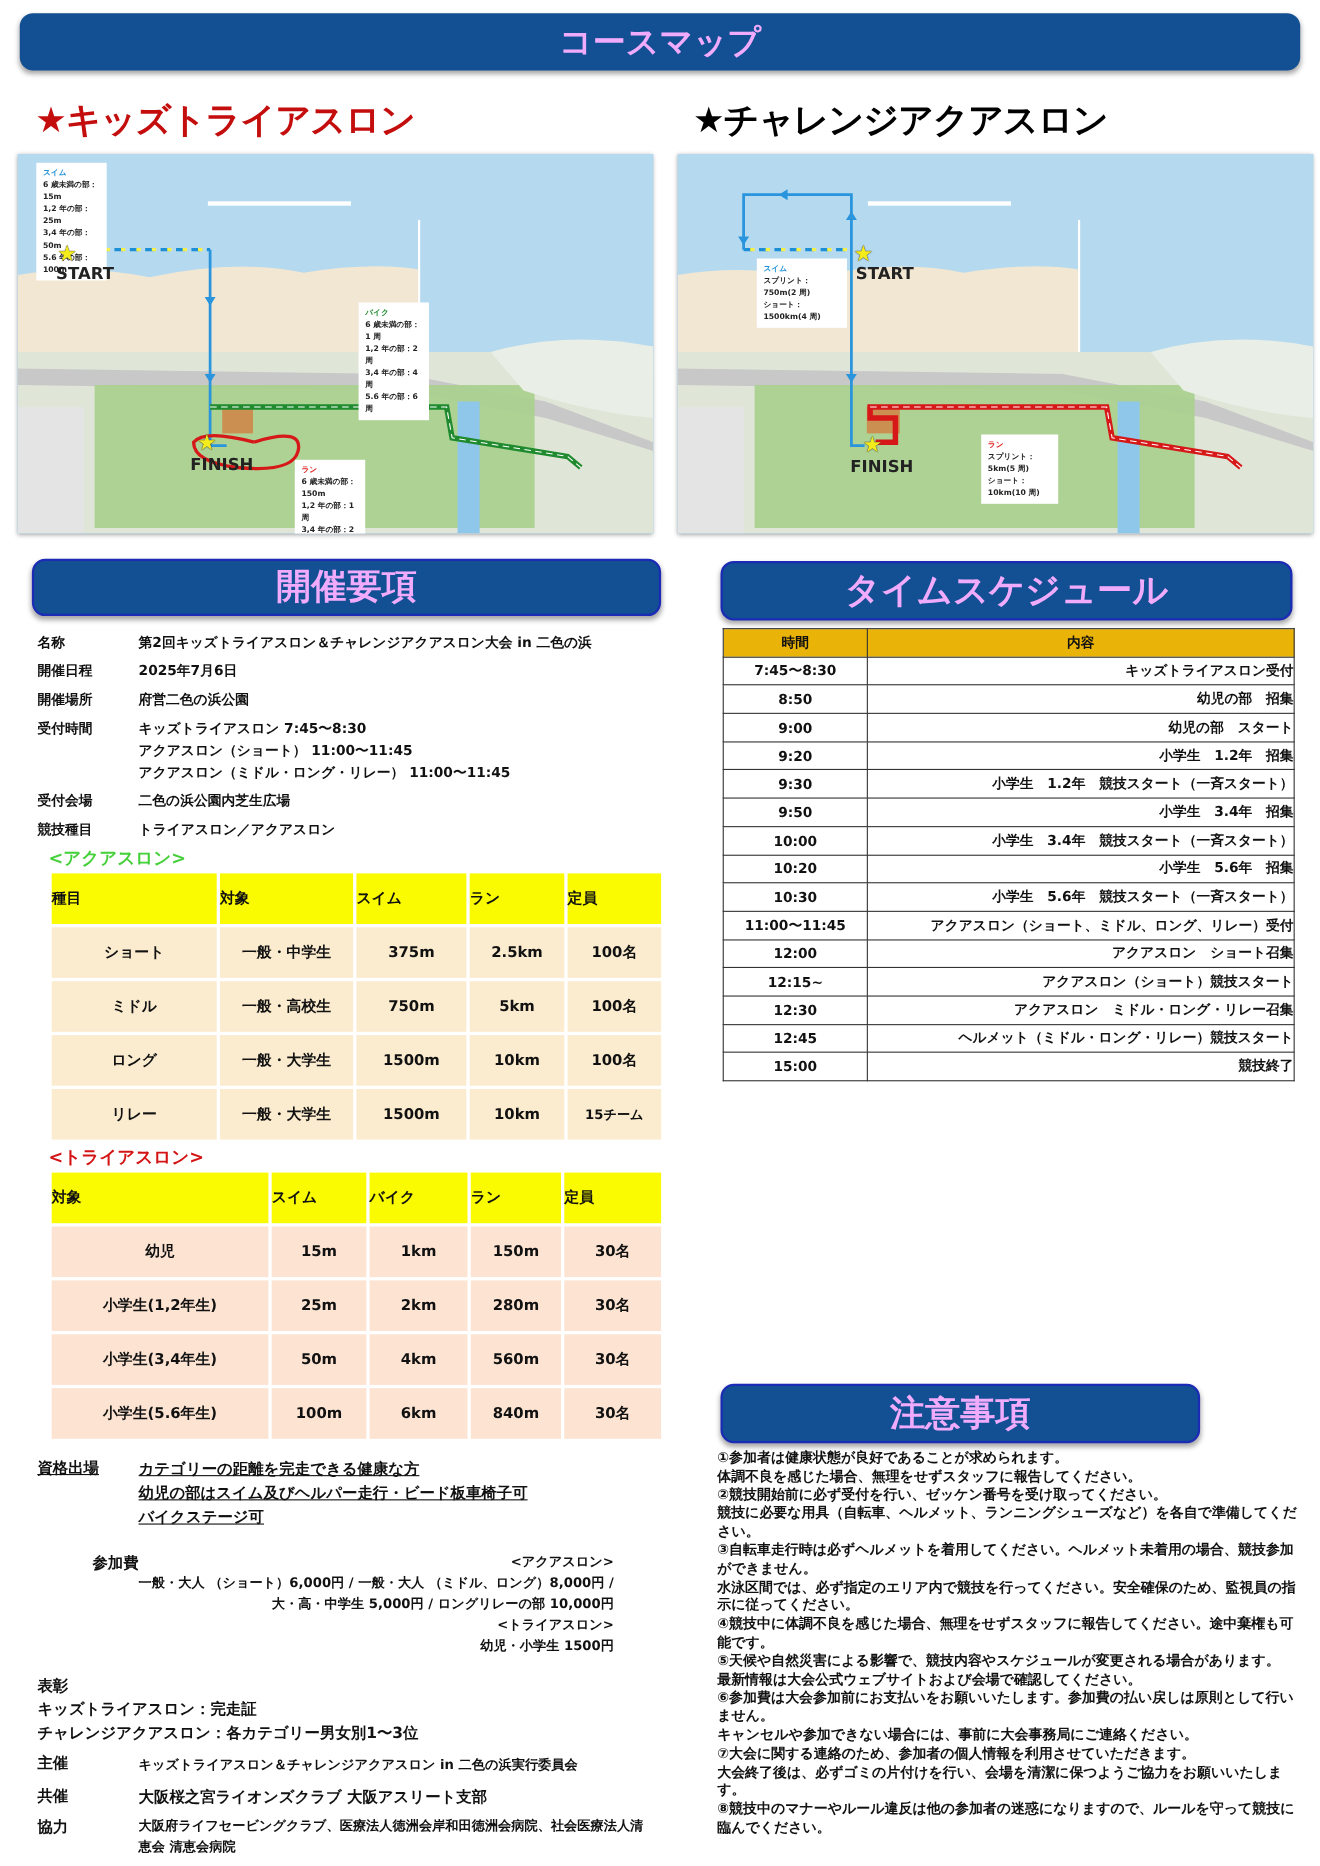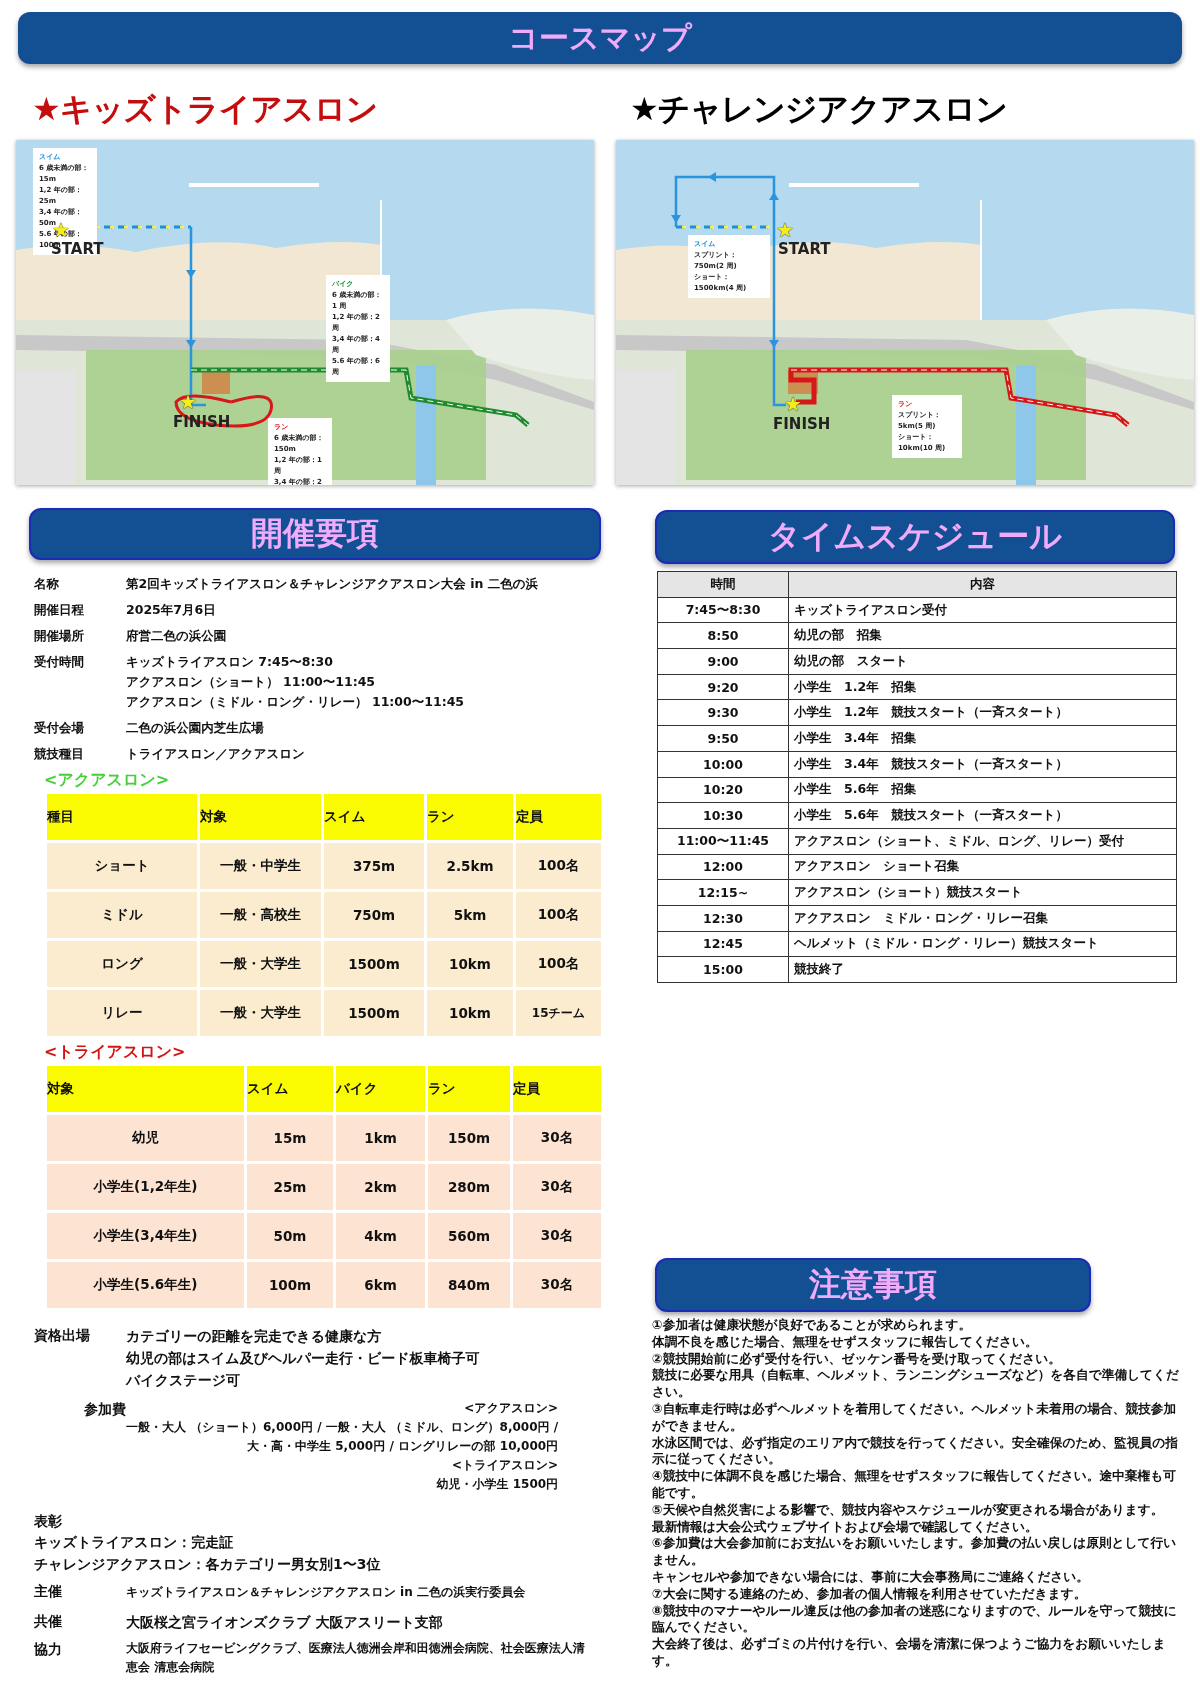--- a/index.html
+++ b/index.html
@@ -39,22 +39,22 @@
   .subhead.green { color: #45d03a; }
   .subhead.red { color: #d41414; }
 
   table.spec { position: absolute; border-collapse: separate; border-spacing: 3px; font-weight: bold; font-size: 13.5px; }
   table.spec th { background: #fafa00; height: 46px; text-align: left; }
   table.spec td { height: 46px; text-align: center; }
   table.spec.aqua td { background: #fbeccf; }
   table.spec.tri td { background: #fce3d2; }
 
   table.sched { position: absolute; left: 657px; top: 571px; width: 520px; border-collapse: collapse; font-size: 12.5px; font-weight: bold; }
-  table.sched th, table.sched td { border: 1.5px solid #333; height: 25.7px; }
-  table.sched th { background: #e5e5e5; text-align: center; }
+  table.sched th, table.sched td { border: 1.5px solid #333; height: 25.7px; text-align: right; }
+  table.sched th { background: #eab308; text-align: center; }
   table.sched td.t { text-align: center; width: 131px; }
   table.sched td.c { padding-left: 5px; }
 
   .notes { position: absolute; left: 652px; top: 1317px; width: 530px; font-size: 12.7px; line-height: 16.8px; font-weight: bold; color: #111; }
 </style>
 </head>
 <body>
 
 <div class="banner" style="left:18px; top:12px; width:1164px; height:52px; font-size:30px;">
   <span>コースマップ</span>
@@ -272,21 +272,21 @@
       <td>小学生(5.6年生)</td>
       <td>100m</td>
       <td>6km</td>
       <td>840m</td>
       <td>30名</td>
     </tr>
   </tbody>
 </table>
 
 <div class="info" style="top:1325px; font-size:14px;">
-  <div class="info-row" style="margin-bottom:8px;">
+  <div class="info-row" style="margin-bottom:20px;text-decoration:underline;">
     <div class="k">資格出場</div>
     <div class="v">
       <div style="line-height:22px;">カテゴリーの距離を完走できる健康な方</div>
       <div style="line-height:22px;">幼児の部はスイム及びヘルパー走行・ビード板車椅子可</div>
       <div style="line-height:22px;">バイクステージ可</div>
     </div>
   </div>
   <div class="info-row" style="margin-bottom:17px;text-align:right;">
     <div class="k">参加費</div>
     <div class="v" style="font-size:12px;">
@@ -408,15 +408,15 @@
   <div>②競技開始前に必ず受付を行い、ゼッケン番号を受け取ってください。</div>
   <div>競技に必要な用具（自転車、ヘルメット、ランニングシューズなど）を各自で準備してください。</div>
   <div>③自転車走行時は必ずヘルメットを着用してください。ヘルメット未着用の場合、競技参加ができません。</div>
   <div>水泳区間では、必ず指定のエリア内で競技を行ってください。安全確保のため、監視員の指示に従ってください。</div>
   <div>④競技中に体調不良を感じた場合、無理をせずスタッフに報告してください。途中棄権も可能です。</div>
   <div>⑤天候や自然災害による影響で、競技内容やスケジュールが変更される場合があります。</div>
   <div>最新情報は大会公式ウェブサイトおよび会場で確認してください。</div>
   <div>⑥参加費は大会参加前にお支払いをお願いいたします。参加費の払い戻しは原則として行いません。</div>
   <div>キャンセルや参加できない場合には、事前に大会事務局にご連絡ください。</div>
   <div>⑦大会に関する連絡のため、参加者の個人情報を利用させていただきます。</div>
+  <div>大会終了後は、必ずゴミの片付けを行い、会場を清潔に保つようご協力をお願いいたします。</div>
   <div>⑧競技中のマナーやルール違反は他の参加者の迷惑になりますので、ルールを守って競技に臨んでください。</div>
-  <div>大会終了後は、必ずゴミの片付けを行い、会場を清潔に保つようご協力をお願いいたします。</div>
 </div>
 
 </body></html>

